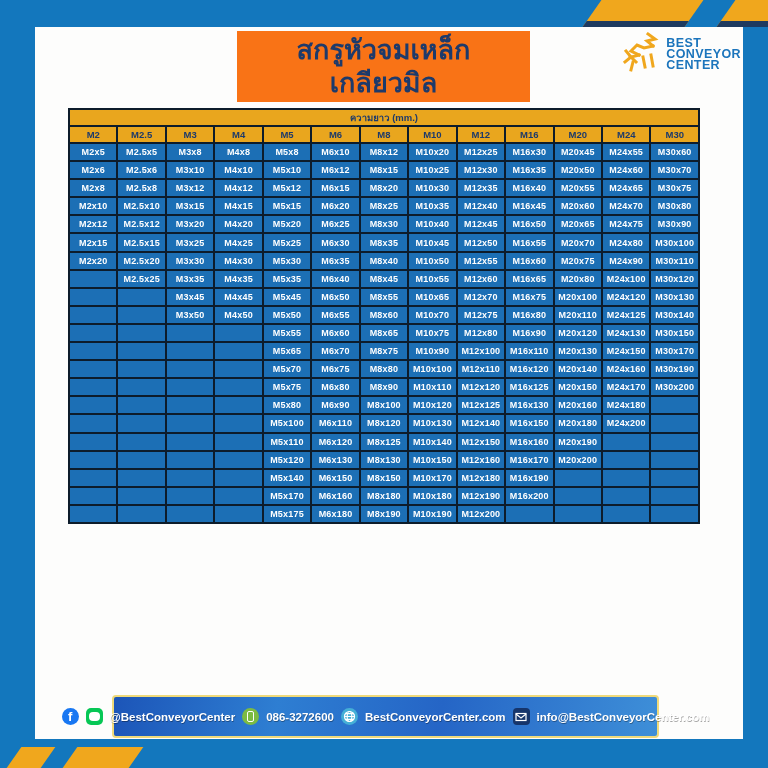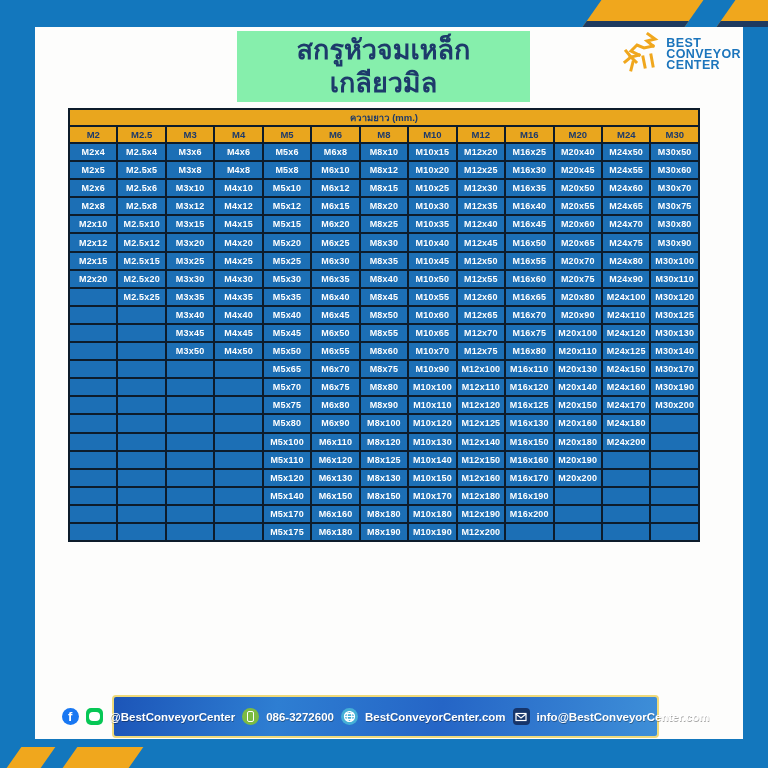--- a/index.html
+++ b/index.html
@@ -18,21 +18,21 @@
   .stripe.bottom { top: 747px; height: 21px; }
   .stripe.b1 { left: 14px; width: 34px; }
   .stripe.b2 { left: 70px; width: 66px; }
 
   .card {
     position: absolute; left: 35px; top: 27px; width: 708px; height: 712px;
     background: #FDFDFC; z-index: 1;
   }
   .title-box {
     position: absolute; left: 202px; top: 4px; width: 293px; height: 71px;
-    background: #86efac; color: #1D3A6B;
+    background: #f97316; color: #1D3A6B;
     display: flex; flex-direction: column; align-items: center; justify-content: center;
     font-weight: bold; font-size: 27px; line-height: 33px;
   }
   .logo { position: absolute; right: 2px; top: 4px; display: flex; align-items: center; gap: 3px; }
   .logo-text { color: #1C75BC; font-weight: bold; font-size: 12.5px; line-height: 11px; letter-spacing: 0.4px; }
 
   .table-wrap { position: absolute; left: 33px; top: 81px; width: 632px; }
   table { width: 100%; border-collapse: collapse; table-layout: fixed; }
   th, td { border: 2px solid #0D1C2B; text-align: center; vertical-align: middle; padding: 0; }
   th.span-h { background: #E9A61E; color: #1D3A6B; font-size: 9.5px; font-weight: bold; height: 15px; }
@@ -107,35 +107,20 @@
             <th class="col-h">M10</th>
             <th class="col-h">M12</th>
             <th class="col-h">M16</th>
             <th class="col-h">M20</th>
             <th class="col-h">M24</th>
             <th class="col-h">M30</th>
           </tr>
         </thead>
       <tbody>
           <tr>
-            <td>M2x4</td>
-            <td>M2.5x4</td>
-            <td>M3x6</td>
-            <td>M4x6</td>
-            <td>M5x6</td>
-            <td>M6x8</td>
-            <td>M8x10</td>
-            <td>M10x15</td>
-            <td>M12x20</td>
-            <td>M16x25</td>
-            <td>M20x40</td>
-            <td>M24x50</td>
-            <td>M30x50</td>
-          </tr>
-          <tr>
             <td>M2x5</td>
             <td>M2.5x5</td>
             <td>M3x8</td>
             <td>M4x8</td>
             <td>M5x8</td>
             <td>M6x10</td>
             <td>M8x12</td>
             <td>M10x20</td>
             <td>M12x25</td>
             <td>M16x30</td>
@@ -244,35 +229,20 @@
             <td>M10x55</td>
             <td>M12x60</td>
             <td>M16x65</td>
             <td>M20x80</td>
             <td>M24x100</td>
             <td>M30x120</td>
           </tr>
           <tr>
             <td></td>
             <td></td>
-            <td>M3x40</td>
-            <td>M4x40</td>
-            <td>M5x40</td>
-            <td>M6x45</td>
-            <td>M8x50</td>
-            <td>M10x60</td>
-            <td>M12x65</td>
-            <td>M16x70</td>
-            <td>M20x90</td>
-            <td>M24x110</td>
-            <td>M30x125</td>
-          </tr>
-          <tr>
-            <td></td>
-            <td></td>
             <td>M3x45</td>
             <td>M4x45</td>
             <td>M5x45</td>
             <td>M6x50</td>
             <td>M8x55</td>
             <td>M10x65</td>
             <td>M12x70</td>
             <td>M16x75</td>
             <td>M20x100</td>
             <td>M24x120</td>
@@ -285,20 +255,35 @@
             <td>M4x50</td>
             <td>M5x50</td>
             <td>M6x55</td>
             <td>M8x60</td>
             <td>M10x70</td>
             <td>M12x75</td>
             <td>M16x80</td>
             <td>M20x110</td>
             <td>M24x125</td>
             <td>M30x140</td>
+          </tr>
+          <tr>
+            <td></td>
+            <td></td>
+            <td></td>
+            <td></td>
+            <td>M5x55</td>
+            <td>M6x60</td>
+            <td>M8x65</td>
+            <td>M10x75</td>
+            <td>M12x80</td>
+            <td>M16x90</td>
+            <td>M20x120</td>
+            <td>M24x130</td>
+            <td>M30x150</td>
           </tr>
           <tr>
             <td></td>
             <td></td>
             <td></td>
             <td></td>
             <td>M5x65</td>
             <td>M6x70</td>
             <td>M8x75</td>
             <td>M10x90</td>

